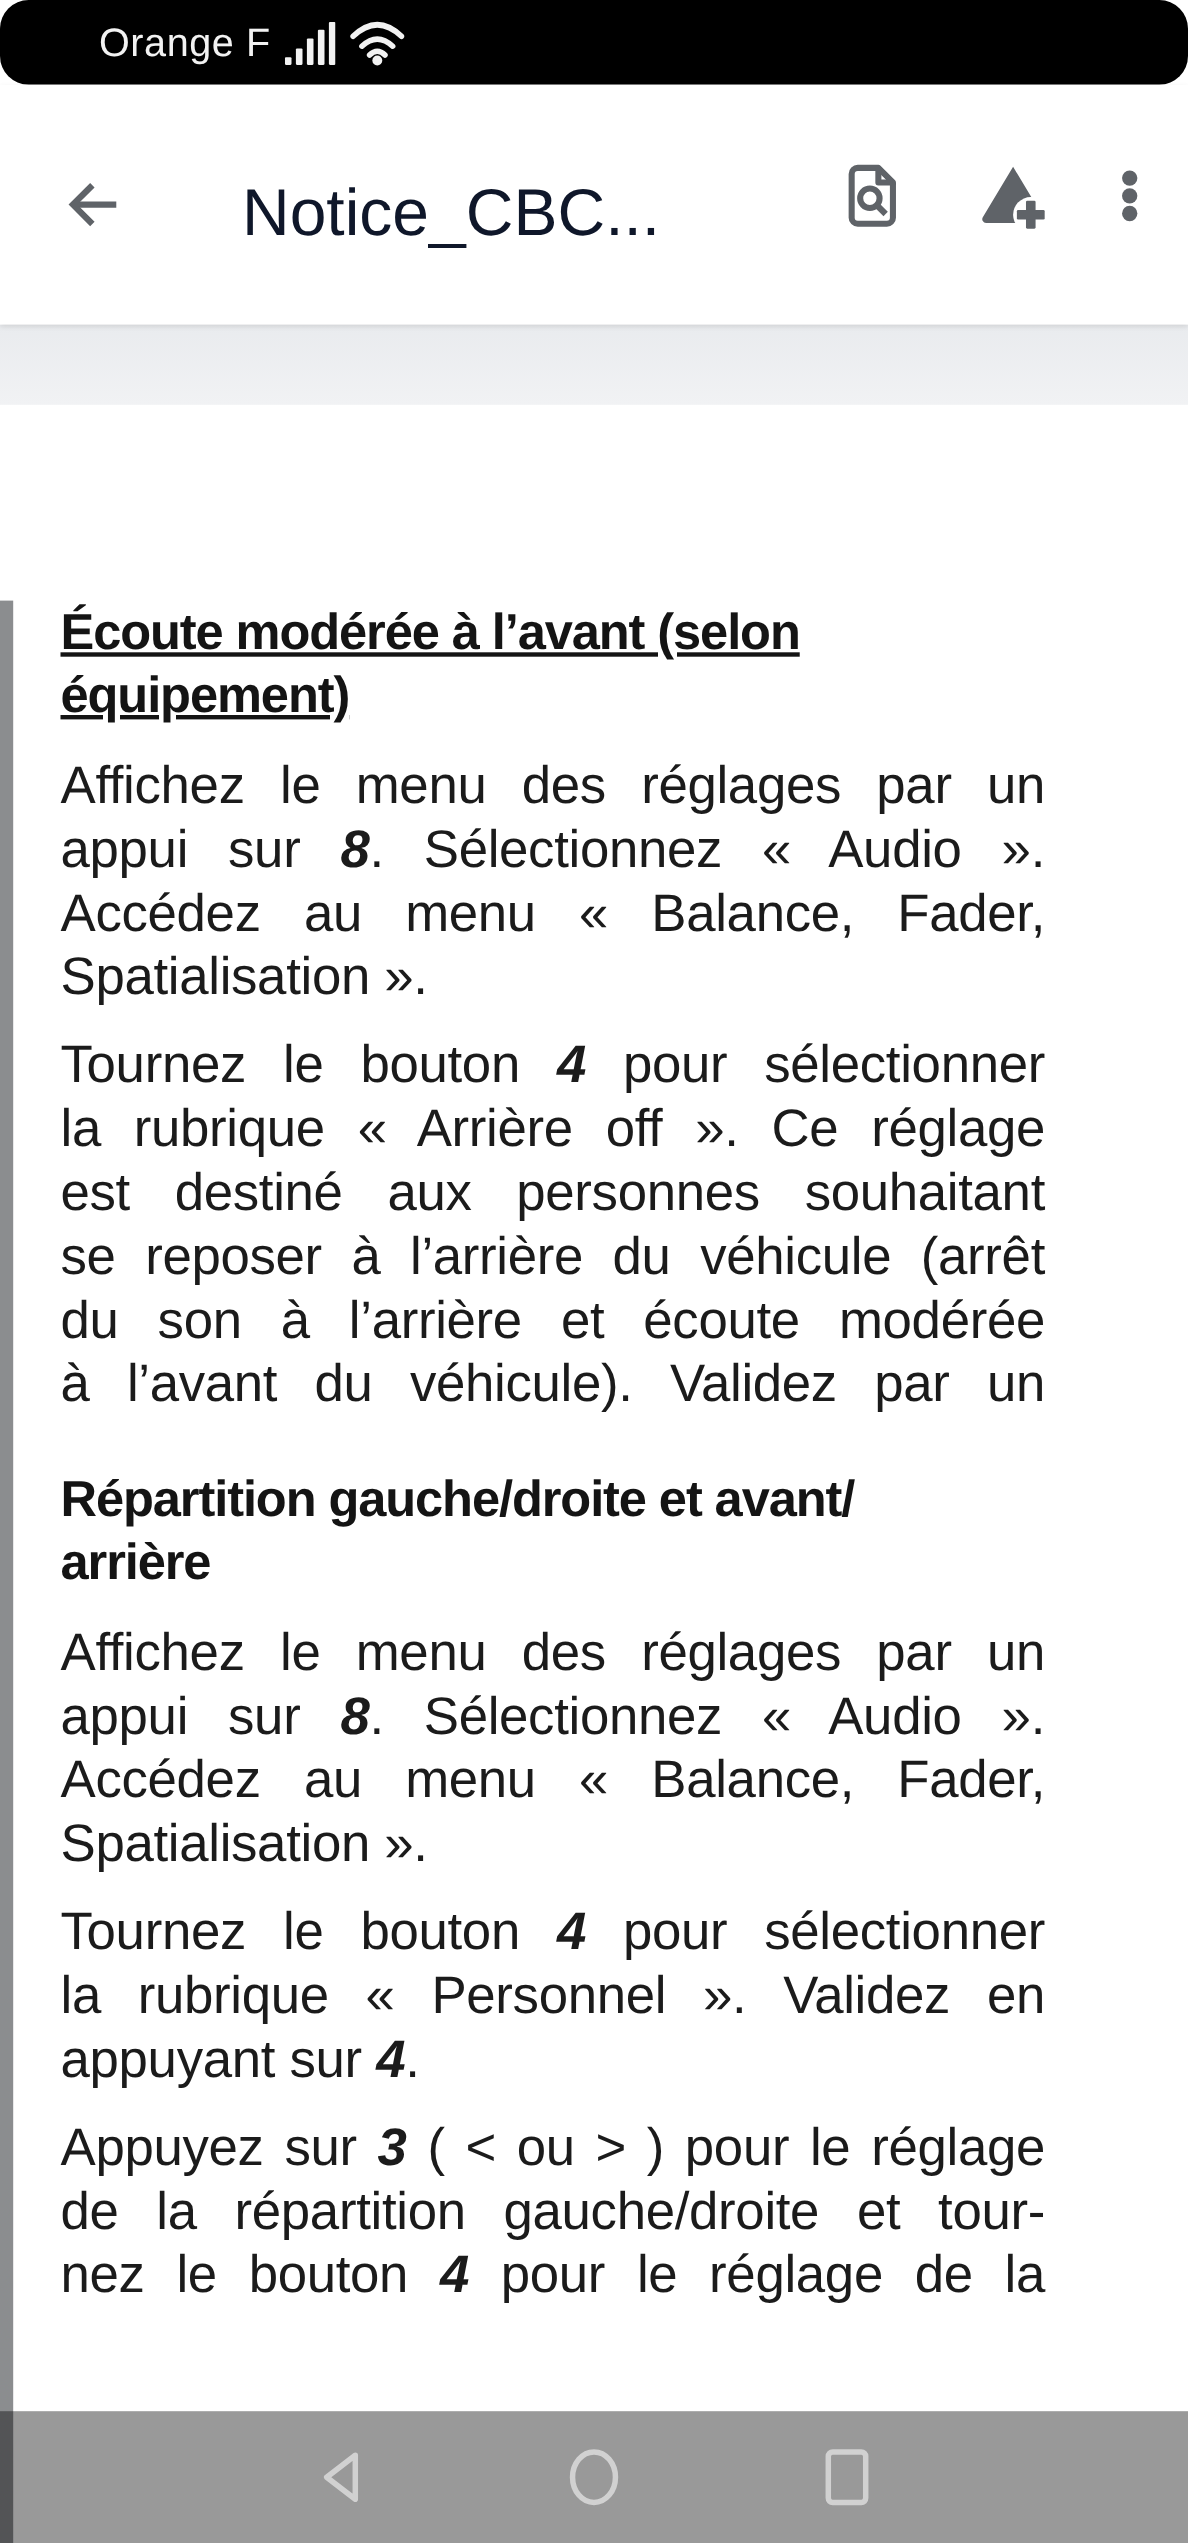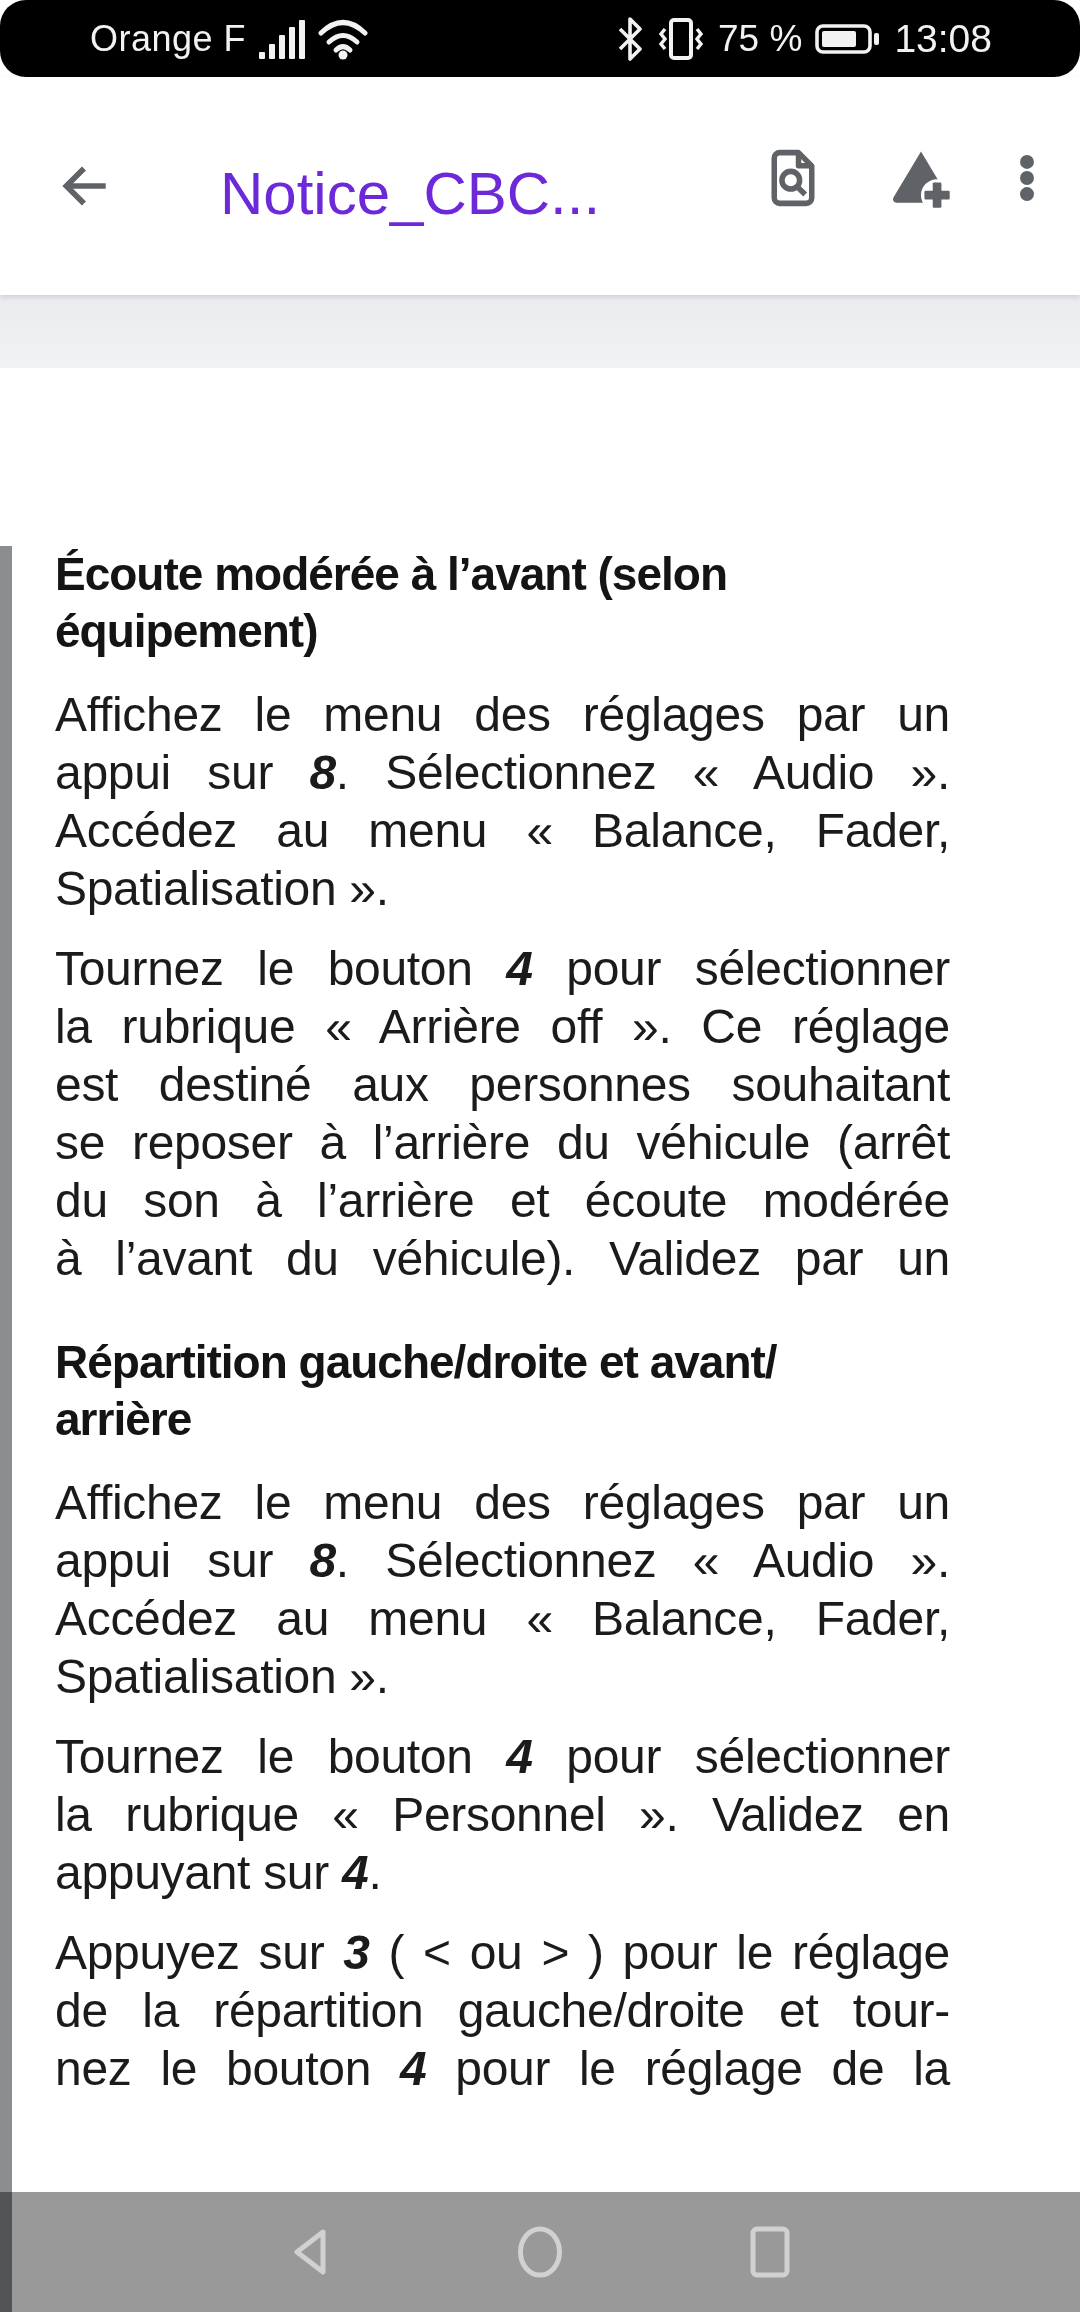--- a/index.html
+++ b/index.html
@@ -14,36 +14,36 @@
   .sb-carrier{font-size:36px;letter-spacing:.5px;}
   .sb-pct{font-size:37px;}
   .sb-time{font-size:39px;margin-left:2px;}
   .sb-icon{display:block;}
 
   
   .toolbar{position:absolute;left:0;top:77px;width:1080px;height:218px;background:#fff;
            display:flex;align-items:center;box-sizing:border-box;padding:0 44px 0 56px;
            box-shadow:0 2px 5px rgba(0,0,0,.12);z-index:3;}
   .icon-btn{background:none;border:none;padding:0;margin:0;cursor:pointer;line-height:0;}
-  .tb-title{font-size:60px;color:#6d28d9;margin-left:106px;margin-top:14px;
+  .tb-title{font-size:60px;color:#0f172a;margin-left:106px;margin-top:14px;
             letter-spacing:0;white-space:nowrap;flex:1 1 auto;overflow:hidden;}
   .tb-actions{display:flex;align-items:center;gap:64px;margin-top:-16px;}
 
   
   .pdf-gap{position:absolute;left:0;top:295px;width:1080px;height:73px;
            background:linear-gradient(#e9ebee,#f1f2f4);z-index:2;}
 
   
   .pdf-page{position:absolute;left:0;top:368px;width:1080px;height:1944px;background:#fff;z-index:1;}
   .side-rule{position:absolute;left:0;top:178px;width:12px;height:1766px;background:#8b8d8f;}
   .doc-content{position:absolute;left:55px;top:0;width:895px;padding-top:178px;color:#1b1b1b;}
   .doc-heading{font-size:46px;line-height:57px;font-weight:700;color:#141414;
                letter-spacing:-1px;margin:46px 0 26px;}
   .doc-heading div{white-space:nowrap;}
-  .doc-heading:first-child{margin-top:0;}
+  .doc-heading:first-child{margin-top:0;text-decoration:underline;}
   .doc-para{margin:0 0 22px;}
   .doc-line{font-size:48px;line-height:58px;letter-spacing:-0.3px;
             text-align:justify;text-align-last:justify;}
   .doc-line.last{text-align-last:left;}
   .btn-ref{font-weight:700;font-style:italic;}
 
   
   .nav-bar{position:absolute;left:0;top:2192px;width:1080px;height:120px;
            background:rgba(0,0,0,.40);z-index:5;display:flex;align-items:center;}
   .nav-btn{position:absolute;top:0;height:120px;width:160px;background:none;border:none;
@@ -68,37 +68,20 @@
         </g>
       </svg>
       <svg class="sb-icon" width="50" height="42" viewBox="0 0 50 42">
         <g stroke="#f2f2f2" stroke-width="5" fill="none" stroke-linecap="round">
           <path d="M3 15 Q25 -6 47 15"></path>
           <path d="M11 24 Q25 11 39 24"></path>
           <path d="M18 32 Q25 25 32 32"></path>
         </g>
         <circle cx="25" cy="37" r="4.5" fill="#f2f2f2"></circle>
       </svg>
-    </div>
-    <div class="sb-group">
-      <svg class="sb-icon" width="28" height="44" viewBox="0 0 28 44">
-        <path d="M4 12 L24 32 L14 42 L14 2 L24 12 L4 32" stroke="#f2f2f2" stroke-width="3.6" fill="none" stroke-linejoin="round"></path>
-      </svg>
-      <svg class="sb-icon" width="48" height="46" viewBox="0 0 48 46">
-        <rect x="14" y="4" width="20" height="38" rx="3" stroke="#f2f2f2" stroke-width="4" fill="none"></rect>
-        <polyline points="8,13 4,18 8,23 4,28 8,33" stroke="#f2f2f2" stroke-width="3.4" fill="none"></polyline>
-        <polyline points="40,13 44,18 40,23 44,28 40,33" stroke="#f2f2f2" stroke-width="3.4" fill="none"></polyline>
-      </svg>
-      <span class="sb-pct">75 %</span>
-      <svg class="sb-icon" width="64" height="32" viewBox="0 0 64 32">
-        <rect x="2" y="3" width="53" height="26" rx="6" stroke="#f2f2f2" stroke-width="3.6" fill="none"></rect>
-        <rect x="7" y="8" width="34" height="16" rx="2" fill="#f2f2f2"></rect>
-        <rect x="59" y="10" width="5" height="12" rx="2" fill="#f2f2f2"></rect>
-      </svg>
-      <span class="sb-time">13:08</span>
     </div>
   </div>
 
   <div class="toolbar">
     <button class="icon-btn">
       <svg width="58" height="58" viewBox="0 0 56 56">
         <g stroke="#5f6368" stroke-width="5.5" fill="none">
           <path d="M48 28 H11"></path>
           <path d="M27 11 L10 28 L27 45"></path>
         </g>

